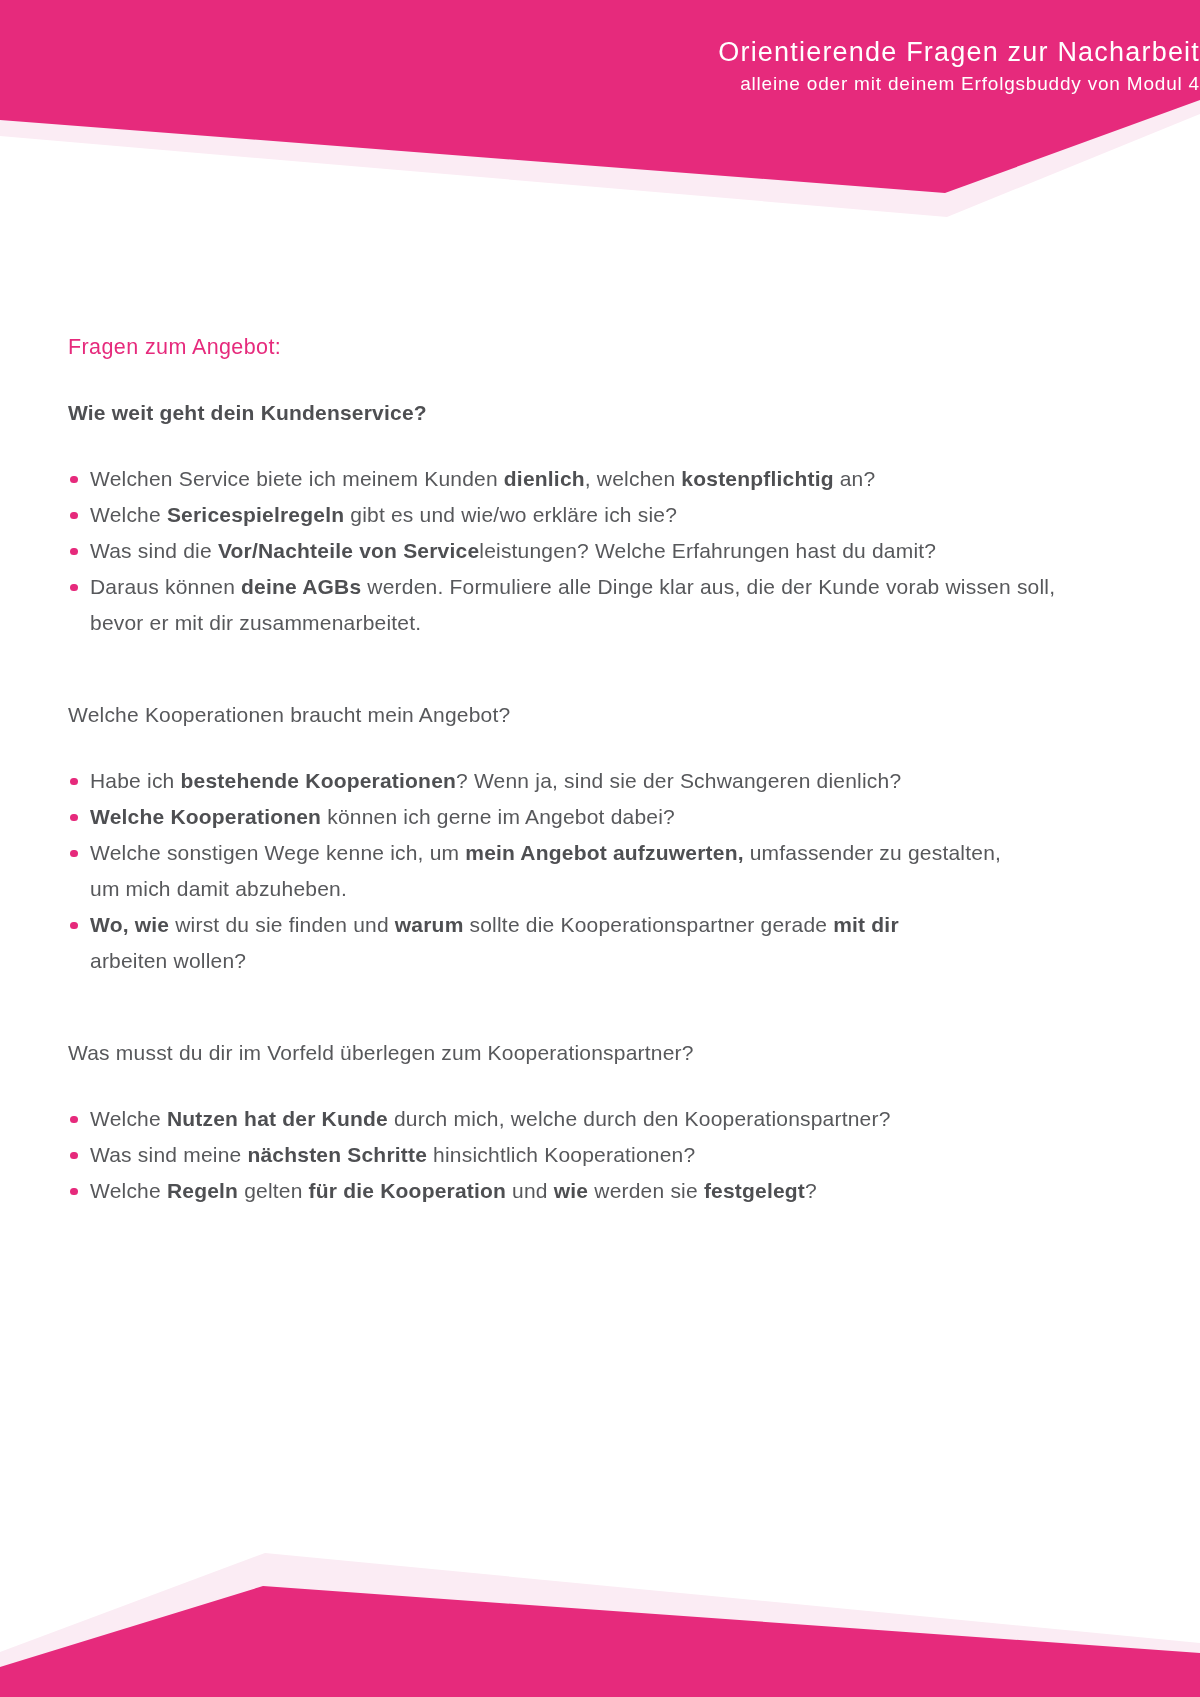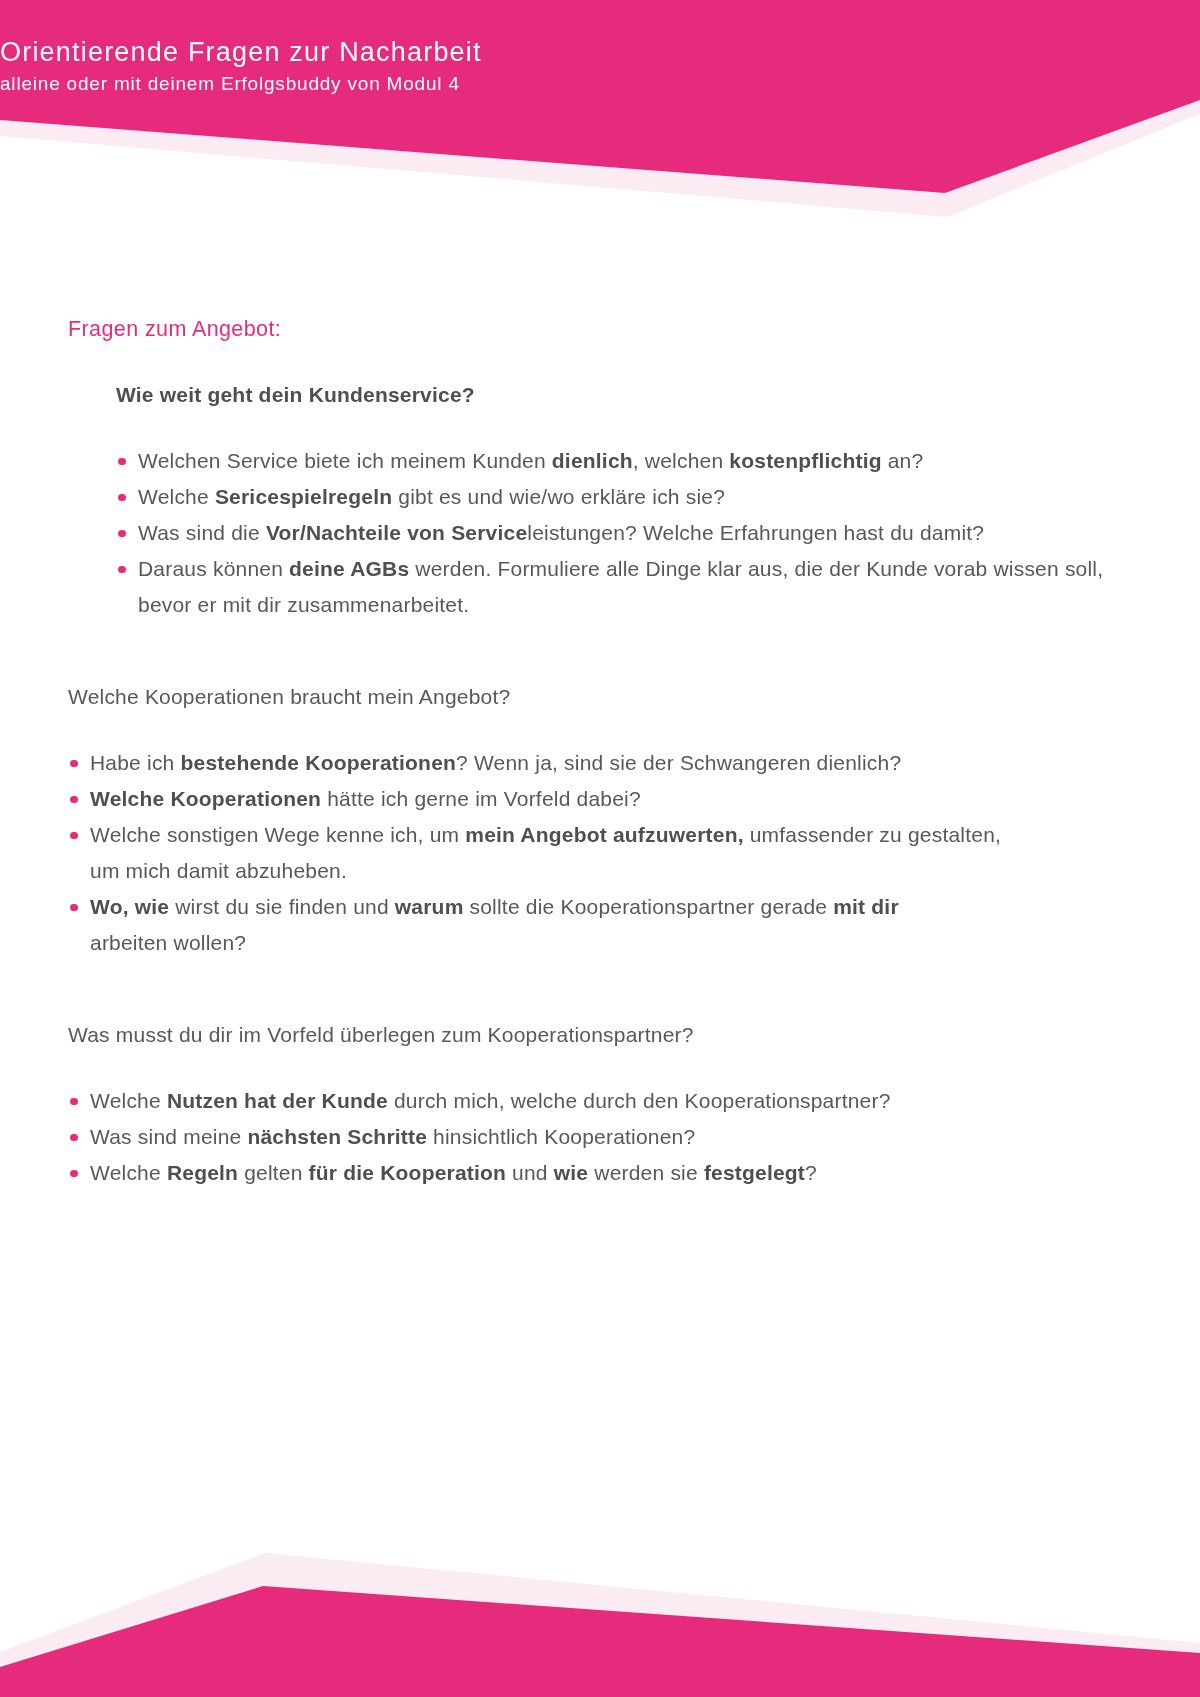--- a/index.html
+++ b/index.html
@@ -2,32 +2,32 @@
 <html style="--pink: #e62a7c; --text: #57585b;"><head>
 <meta charset="utf-8">
 <style>
   html,body { margin:0; padding:0; background:#ffffff; }
   .page {
     position:relative; width:1200px; height:1697px; background:#ffffff;
     overflow:hidden; font-family:"Liberation Sans", sans-serif;
   }
   svg.shapes { position:absolute; left:0; top:0; width:1200px; height:1697px; z-index:0; display:block; }
 
-  .header-text { position:absolute; top:36px; left:0; right:0; text-align:left; color:#ffffff; z-index:2; }
+  .header-text { position:absolute; top:36px; left:0; right:0; text-align:right; color:#ffffff; z-index:2; }
   .title { font-size:27px; line-height:32px; letter-spacing:1.2px; font-weight:400; }
   .subtitle { font-size:19px; line-height:26px; letter-spacing:0.8px; margin-top:3px; font-weight:400; }
 
   .content {
-    position:absolute; top:311px; left:68px; width:1072px; z-index:2;
+    position:absolute; top:329px; left:68px; width:1072px; z-index:2;
     color:var(--text, #57585b); font-size:21px; line-height:36px; letter-spacing:0.2px;
   }
   .section-label { color:var(--pink, #e62a7c); font-size:21.5px; letter-spacing:0.4px; }
 
   .group { margin-top:56px; }
-  #groups .group:first-child { margin-top:30px;margin-left:48px; }
+  #groups .group:first-child { margin-top:30px; }
 
   .question { margin-top:0; font-weight:400; }
   .question.bold { font-weight:700; color:#4e4f52; }
 
   ul.bullets { list-style:none; margin:30px 0 0 0; padding:0; }
   ul.bullets li { position:relative; padding-left:22px; }
   ul.bullets li::before {
     content:""; position:absolute; left:2px; top:14.5px;
     width:7.5px; height:7.5px; border-radius:50%; background:var(--pink, #e62a7c);
   }
@@ -59,21 +59,21 @@
             <li><span>Welchen Service biete ich meinem Kunden </span><b>dienlich</b><span>, welchen </span><b>kostenpflichtig</b><span> an?</span></li>
             <li><span>Welche </span><b>Sericespielregeln</b><span> gibt es und wie/wo erkläre ich sie?</span></li>
             <li><span>Was sind die </span><b>Vor/Nachteile von Service</b><span>leistungen? Welche Erfahrungen hast du damit?</span></li>
             <li><span>Daraus können </span><b>deine AGBs</b><span> werden. Formuliere alle Dinge klar aus, die der Kunde vorab wissen soll,</span><br><span>bevor er mit dir zusammenarbeitet.</span></li>
           </ul>
         </section>
         <section class="group">
           <div class="question">Welche Kooperationen braucht mein Angebot?</div>
           <ul class="bullets">
             <li><span>Habe ich </span><b>bestehende Kooperationen</b><span>? Wenn ja, sind sie der Schwangeren dienlich?</span></li>
-            <li><b>Welche Kooperationen</b><span> hätte ich gerne im Vorfeld dabei?</span></li>
+            <li><b>Welche Kooperationen</b><span> können ich gerne im Angebot dabei?</span></li>
             <li><span>Welche sonstigen Wege kenne ich, um </span><b>mein Angebot aufzuwerten,</b><span> umfassender zu gestalten,</span><br><span>um mich damit abzuheben.</span></li>
             <li><b>Wo, wie</b><span> wirst du sie finden und </span><b>warum</b><span> sollte die Kooperationspartner gerade </span><b>mit dir</b><br><span>arbeiten wollen?</span></li>
           </ul>
         </section>
         <section class="group">
           <div class="question">Was musst du dir im Vorfeld überlegen zum Kooperationspartner?</div>
           <ul class="bullets">
             <li><span>Welche </span><b>Nutzen hat der Kunde</b><span> durch mich, welche durch den Kooperationspartner?</span></li>
             <li><span>Was sind meine </span><b>nächsten Schritte</b><span> hinsichtlich Kooperationen?</span></li>
             <li><span>Welche </span><b>Regeln</b><span> gelten </span><b>für die Kooperation</b><span> und </span><b>wie</b><span> werden sie </span><b>festgelegt</b><span>?</span></li>

